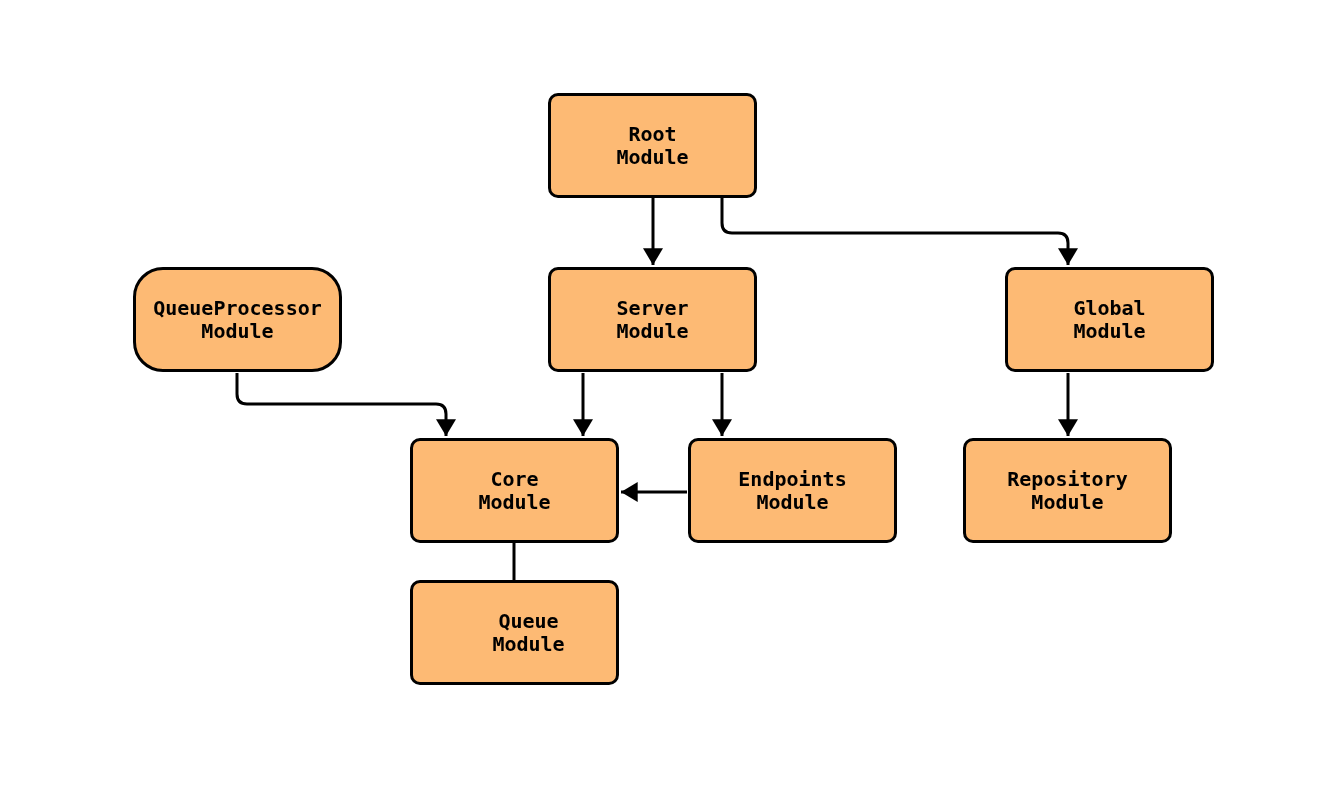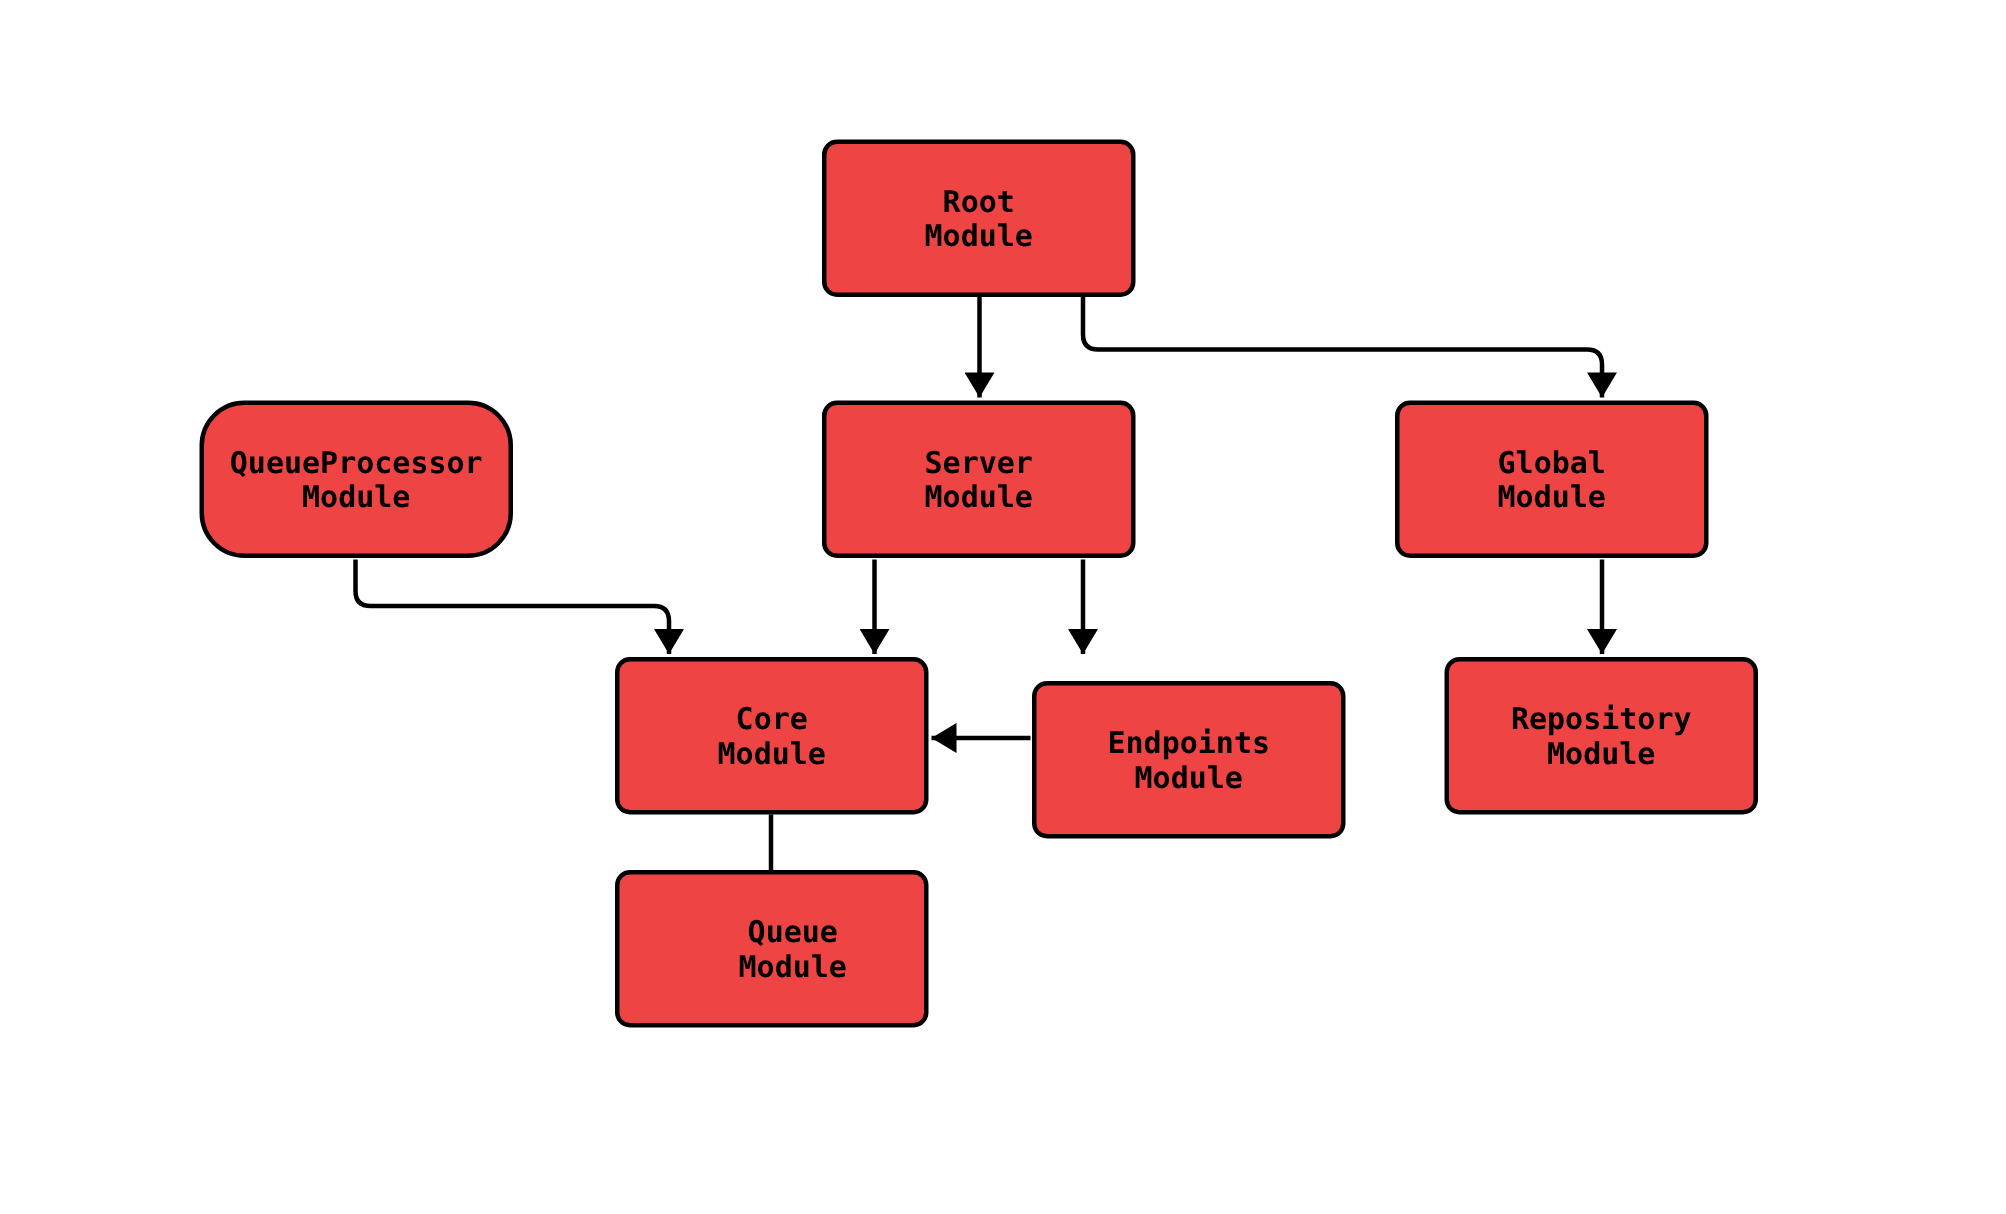--- a/index.html
+++ b/index.html
@@ -25,39 +25,39 @@
   .edge {
     fill: none;
     stroke: #000000;
     stroke-width: 3;
   }
   .node {
     position: absolute;
     width: 209px;
     height: 105px;
     box-sizing: border-box;
-    background: #ef4444;
+    background: #fdba74;
     border: 3px solid #000000;
     border-radius: 10px;
     display: flex;
     align-items: center;
     justify-content: center;
     text-align: center;
     white-space: pre-line;
     font-weight: 700;
     font-size: 20px;
     line-height: 23px;
     color: #000000;
   }
   .node-root           { left: 548px; top: 93px;  }
   .node-queueprocessor { left: 133px; top: 267px; border-radius: 30px; }
   .node-server         { left: 548px; top: 267px; text-align: right; }
-  .node-global         { left: 930px; top: 267px; }
+  .node-global         { left: 1005px; top: 267px; }
   .node-core           { left: 410px; top: 438px; }
-  .node-endpoints      { left: 688px; top: 438px; margin-top: 16px; }
+  .node-endpoints      { left: 688px; top: 438px; }
   .node-repository     { left: 963px; top: 438px; }
   .node-queue          { left: 410px; top: 580px; padding-left: 28px; }
 </style>
 </head>
 <body>
 
 <div id="canvas">
 
   <svg id="edges" viewBox="0 0 1337 809" xmlns="http://www.w3.org/2000/svg">
     <defs>

